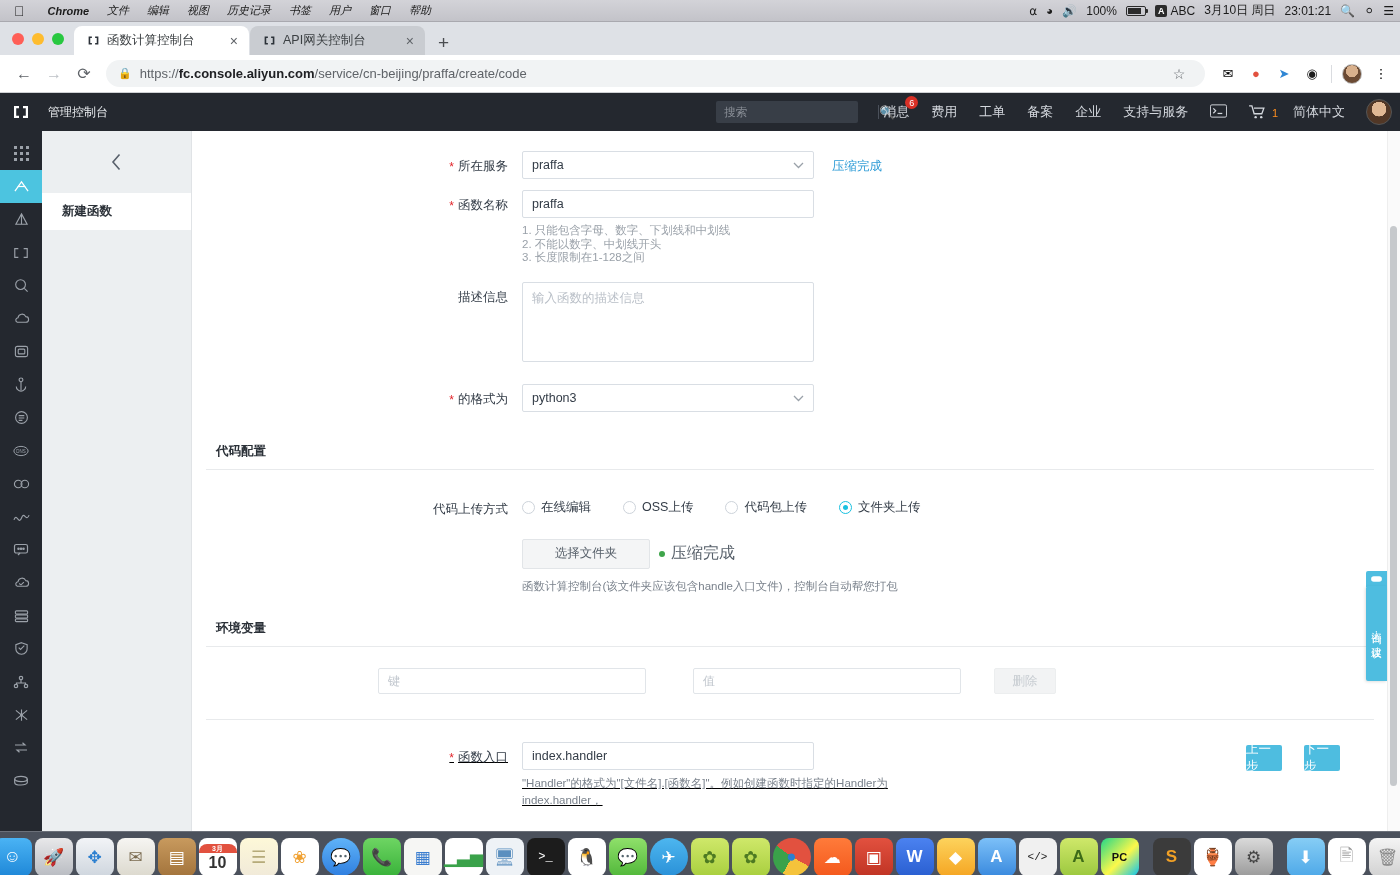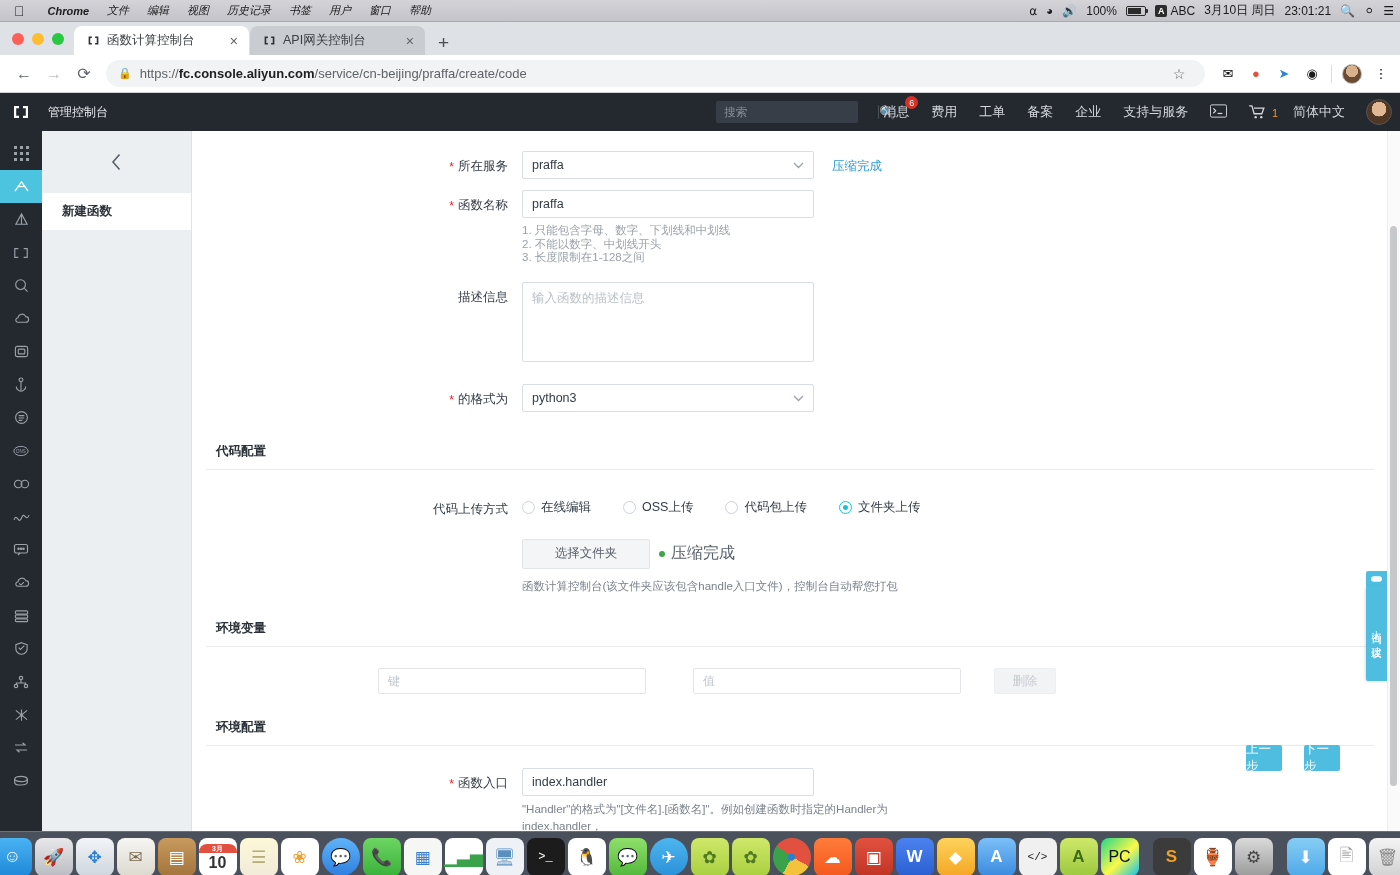--- a/index.html
+++ b/index.html
@@ -544,24 +544,23 @@
           <div class="formrow" style="margin-top:21px;padding-left:186px;">
             <input class="env-inp" placeholder="键" style="">
             <div style="width:47px;"></div>
             <input class="env-inp" placeholder="值" style="">
             <div style="width:33px;"></div>
             <div class="btn-del">删除</div>
           </div>
         </div>
 
         <div class="section" style="margin-top:25px;">
-          <div class="sec-title">环境配置</div>
           <div class="sec-rule"></div>
 
-          <div class="formrow" style="margin-top:22px;">
+          <div class="formrow" style="margin-top:22px;text-decoration:underline;">
             <div class="lbl req">函数入口</div>
             <div class="field">
               <input class="inp" value="index.handler" style="">
               <div class="hint-dark">
                 <span>"Handler"的格式为"[文件名].[函数名]"。例如创建函数时指定的Handler为index.handler，</span><br>
                 
               </div>
             </div>
           </div>
 
@@ -608,21 +607,21 @@
   <span class="dk" style="background:linear-gradient(180deg,#cfe86a,#a9cf3f);color:#4d7a22">✿</span>
   <span class="dk" style="background:linear-gradient(180deg,#cfe86a,#a9cf3f);color:#4d7a22">✿</span>
   <span class="dk" style="background:conic-gradient(#e2513f 0 33%,#f5c33b 0 58%,#3aa24a 0 85%,#e2513f 0);border-radius:50%;color:#2b7fd0">●</span>
   <span class="dk" style="background:linear-gradient(180deg,#ff7b3a,#f4591d)">☁</span>
   <span class="dk" style="background:linear-gradient(180deg,#e2513f,#c03424)">▣</span>
   <span class="dk" style="background:linear-gradient(180deg,#4b82f0,#2a5fd1);font-weight:bold">W</span>
   <span class="dk" style="background:linear-gradient(180deg,#fdd35c,#f5a623)">◆</span>
   <span class="dk" style="background:linear-gradient(180deg,#7cc0f8,#3a8ade);font-weight:bold">A</span>
   <span class="dk" style="background:#f0f0f0;color:#222;font-size:11px;font-family:'Liberation Mono',monospace">&lt;/&gt;</span>
   <span class="dk" style="background:linear-gradient(180deg,#cfe86a,#9cc83f);color:#3d6b18;font-weight:bold">A</span>
-  <span class="dk" style="background:linear-gradient(135deg,#21d789,#fcf84a 55%,#07c3f2);color:#111;font-size:16px;font-weight:normal">PC</span>
+  <span class="dk" style="background:linear-gradient(135deg,#21d789,#fcf84a 55%,#07c3f2);color:#111;font-size:11px;font-weight:bold">PC</span>
   <span class="dock-div"></span>
   <span class="dk" style="background:#3b3b3b;color:#f1a025;font-weight:bold">S</span>
   <span class="dk" style="background:#fff;color:#6a9ac0">🏺</span>
   <span class="dk" style="background:linear-gradient(180deg,#dadada,#9b9b9b);color:#444">⚙</span>
   <span class="dock-div"></span>
   <span class="dk" style="background:linear-gradient(180deg,#86cdf5,#4fa9e8)">⬇</span>
   <span class="dk" style="background:#fff;color:#999">🖹</span>
   <span class="dk" style="background:linear-gradient(180deg,#f4f4f4,#d2d2d2);color:#888">🗑</span>
 </div>
 

